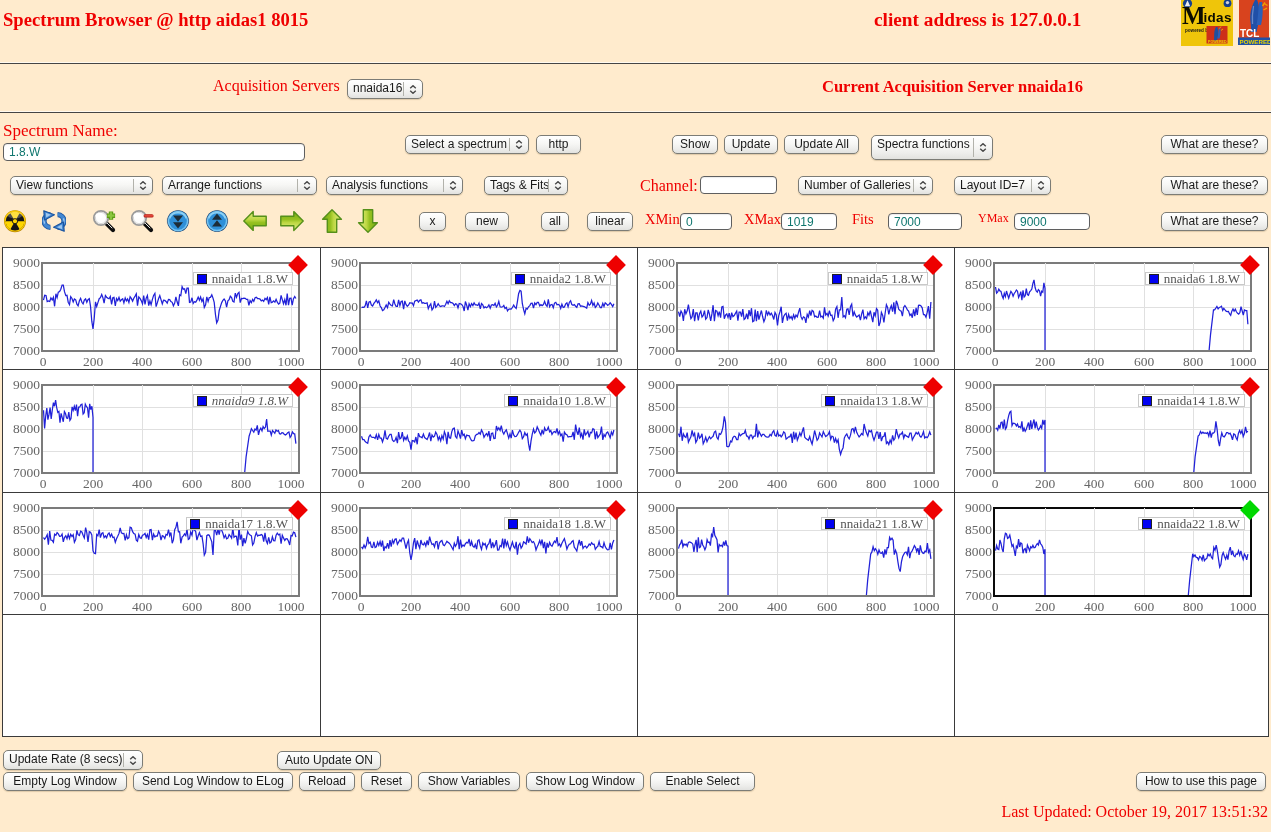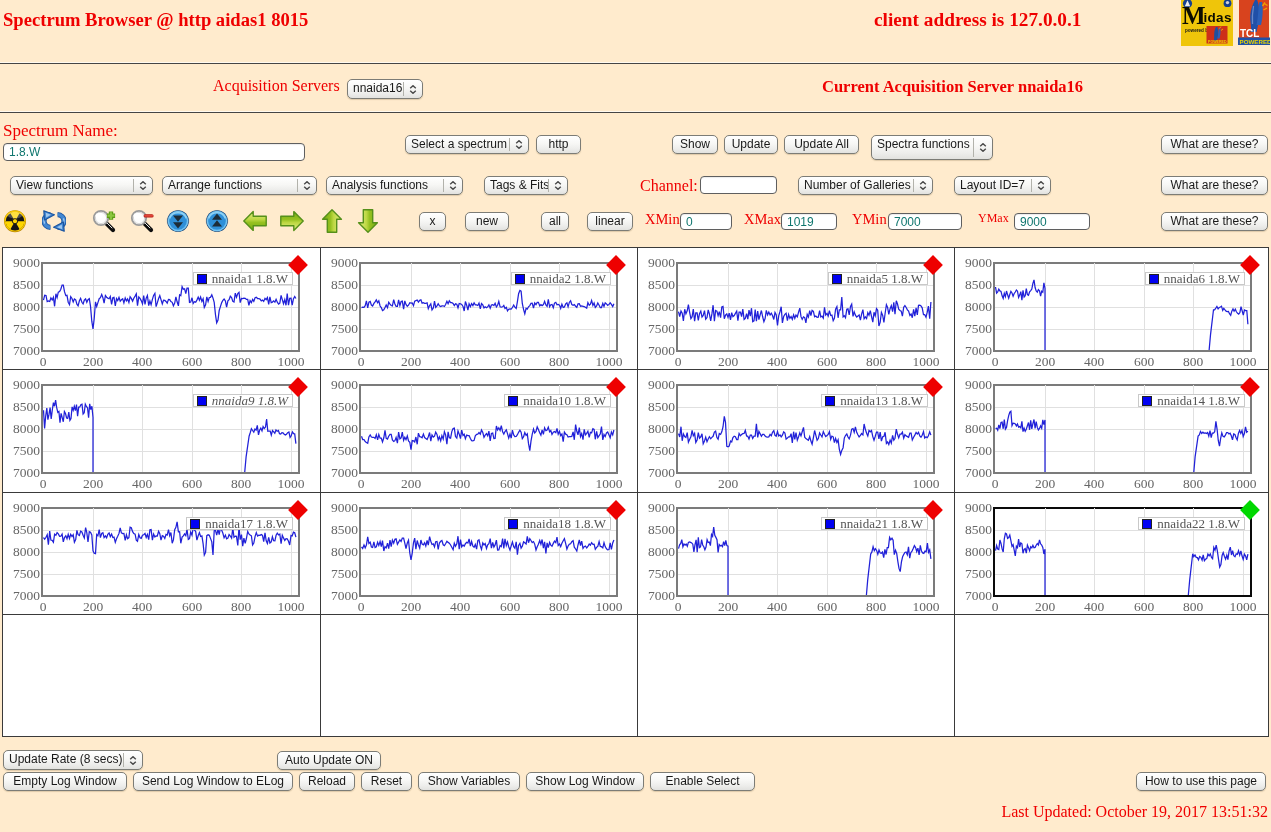--- a/index.html
+++ b/index.html
@@ -219,21 +219,21 @@
     </g>
   </svg>
 <div class="btn" style="left:419px;top:212px;width:27px;height:19px;">x</div>
 <div class="btn" style="left:465px;top:212px;width:44px;height:19px;">new</div>
 <div class="btn" style="left:541px;top:212px;width:28px;height:19px;">all</div>
 <div class="btn" style="left:587px;top:212px;width:46px;height:19px;">linear</div>
 <div class="abs" style="left:645px;top:211px;font-size:14.5px;color:#ef0000;">XMin</div>
 <div class="inp" style="left:680px;top:213px;width:52px;height:17px;">0</div>
 <div class="abs" style="left:744px;top:211px;font-size:14.5px;color:#ef0000;">XMax</div>
 <div class="inp" style="left:781px;top:213px;width:56px;height:17px;">1019</div>
-<div class="abs" style="left:852px;top:211px;font-size:14.5px;color:#ef0000;">YMin</div>
+<div class="abs" style="left:852px;top:211px;font-size:14.5px;color:#ef0000;">Fits</div>
 <div class="inp" style="left:888px;top:213px;width:74px;height:17px;">7000</div>
 <div class="abs" style="left:978px;top:211px;font-size:12px;color:#ef0000;">YMax</div>
 <div class="inp" style="left:1014px;top:213px;width:76px;height:17px;">9000</div>
 <div class="btn" style="left:1161px;top:212px;width:107px;height:19px;">What are these?</div>
 <div class="abs" style="left:2px;top:247px;width:1267px;height:490px;background:#fff;border:1px solid #3a3a3a;"></div>
 <div class="cellline" style="left:320px;top:247px;width:1px;height:490px;"></div>
 <div class="cellline" style="left:637px;top:247px;width:1px;height:490px;"></div>
 <div class="cellline" style="left:954px;top:247px;width:1px;height:490px;"></div>
 <div class="cellline" style="left:2px;top:369px;width:1267px;height:1px;"></div>
 <div class="cellline" style="left:2px;top:492px;width:1267px;height:1px;"></div>

